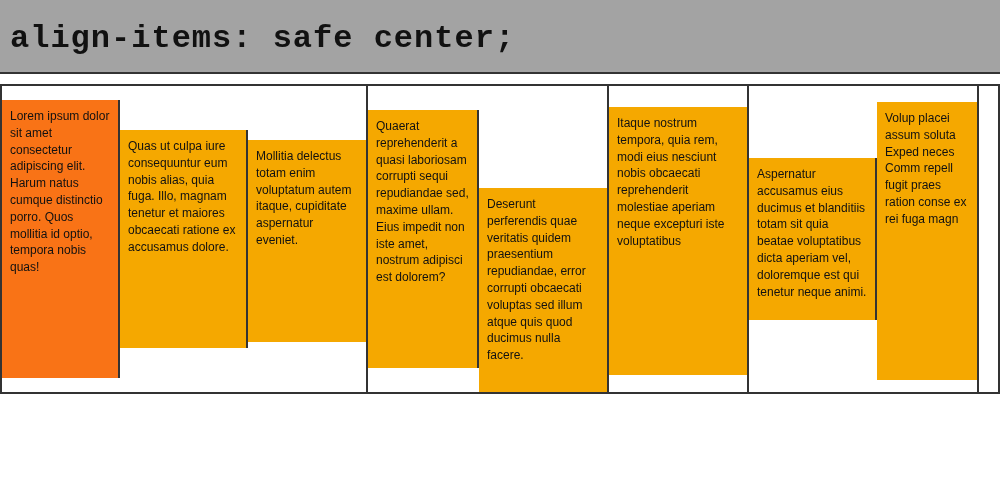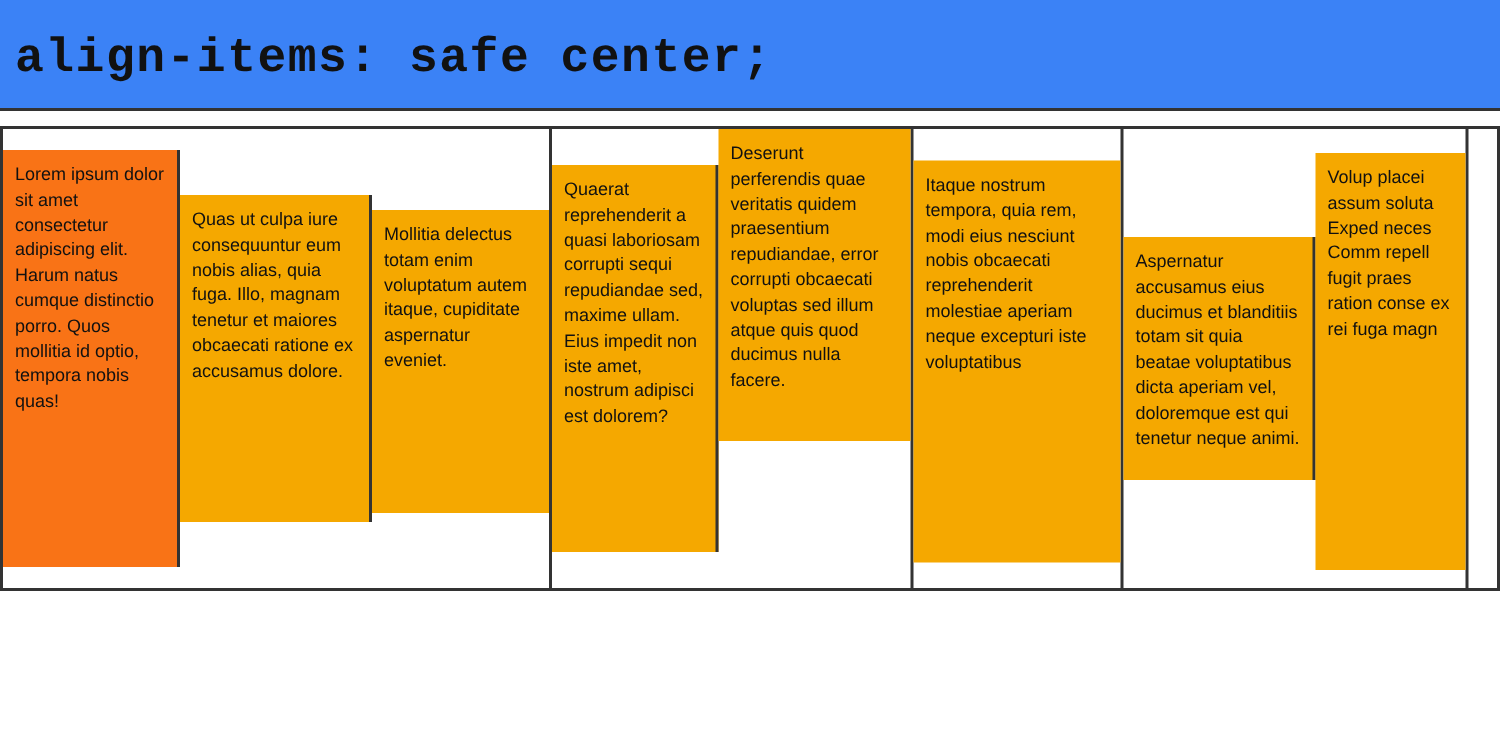--- a/index.html
+++ b/index.html
@@ -11,21 +11,21 @@
     body {
       width: 1000px;
       height: 500px;
       background: #fff;
       font-family: 'Courier New', Courier, monospace;
       overflow: hidden;
     }
 
     .header {
       padding: 20px 10px 15px 10px;
-      background: #3b82f6;
+      background: #a3a3a3;
     }
 
     .code-title {
       font-size: 32px;
       font-weight: bold;
       font-family: 'Courier New', Courier, monospace;
       color: #111;
       letter-spacing: 1px;
     }
 
@@ -83,21 +83,21 @@
     <div style="display:flex; flex-direction:column; border-right: 2px solid #333; height:310px; justify-content:center;">
       <div class="flex-item orange" style="width:118px; height:202px;">
         <span>Mollitia delectus totam enim voluptatum autem itaque, cupiditate aspernatur eveniet.</span>
       </div>
     </div>
 
     <div class="flex-item orange" style="width:111px; height:258px; border-right: 2px solid #333;">
       <span>Quaerat reprehenderit a quasi laboriosam corrupti sequi repudiandae sed, maxime ullam. Eius impedit non iste amet, nostrum adipisci est dolorem?</span>
     </div>
 
-    <div style="display:flex; flex-direction:column; border-right: 2px solid #333; height:310px; justify-content:flex-start;">
+    <div style="display:flex; flex-direction:column; border-right: 2px solid #333; height:310px; justify-content:flex-end;">
       <div class="flex-item orange" style="width:128px; height:208px;">
         <span>Deserunt perferendis quae veritatis quidem praesentium repudiandae, error corrupti obcaecati voluptas sed illum atque quis quod ducimus nulla facere.</span>
       </div>
     </div>
 
     <div style="display:flex; flex-direction:column; border-right: 2px solid #333; height:310px; justify-content:center;">
       <div class="flex-item orange" style="width:138px; height:268px;">
         <span>Itaque nostrum tempora, quia rem, modi eius nesciunt nobis obcaecati reprehenderit molestiae aperiam neque excepturi iste voluptatibus</span>
       </div>
     </div>

